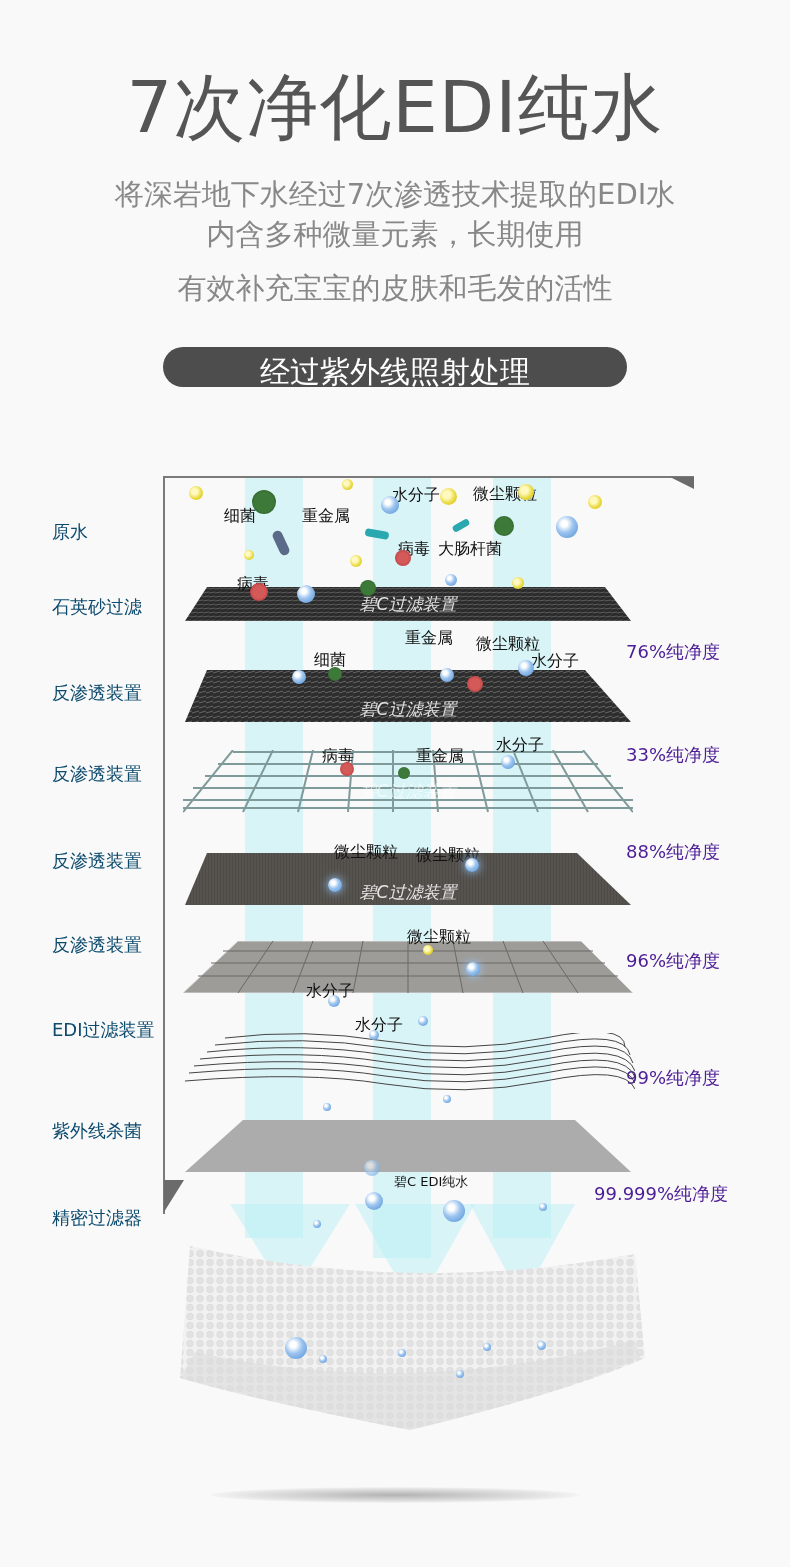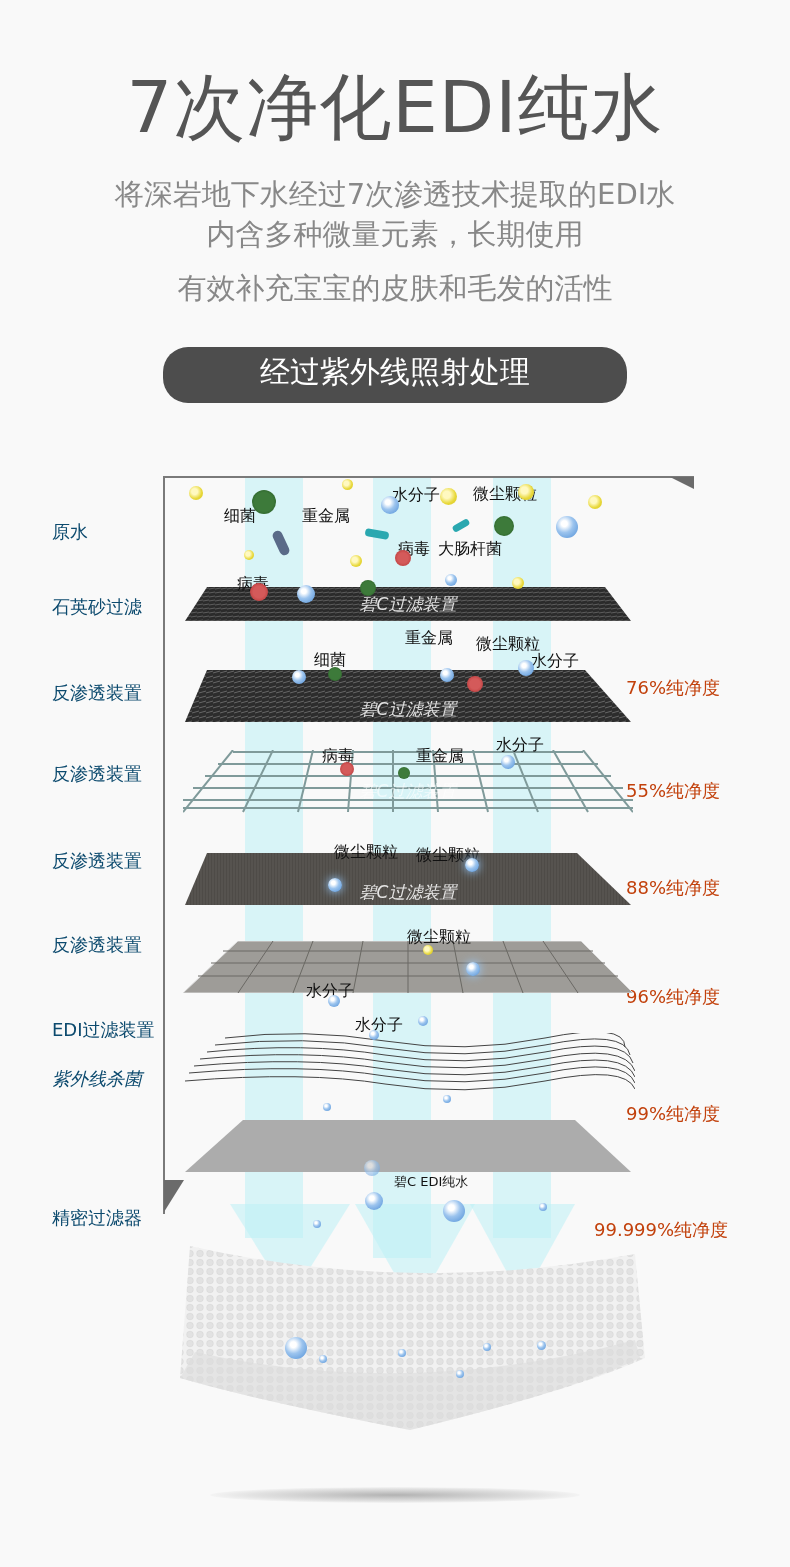--- a/index.html
+++ b/index.html
@@ -1,26 +1,26 @@
 <!DOCTYPE html>
 <html><head>
 <meta charset="utf-8">
 <style>
   html,body{margin:0;padding:0;}
   body{width:790px;height:1567px;background:#f9f9f9;position:relative;overflow:hidden;font-family:"DejaVu Sans","Liberation Sans",sans-serif;color:#555;}
   .abs{position:absolute;}
   .title{left:0;width:790px;top:62px;text-align:center;font-size:72px;color:#555;font-weight:normal;letter-spacing:1px;line-height:90px;}
   .sub{left:0;width:790px;text-align:center;font-size:29px;color:#888;line-height:44px;}
-  .pill{left:163px;top:347px;width:464px;height:56px;border-radius:25px;background:#4d4d4d;color:#fff;font-size:30px;text-align:center;line-height:50px;}
+  .pill{left:163px;top:347px;width:464px;height:40px;border-radius:25px;background:#4d4d4d;color:#fff;font-size:30px;text-align:center;line-height:50px;}
   .frame-top{left:164px;top:476px;width:530px;height:2px;background:#7a7a7a;}
   .frame-left{left:163px;top:476px;width:2px;height:738px;background:#7a7a7a;}
   .corner-tr{left:670px;top:477px;width:0;height:0;border-top:12px solid #6b6b6b;border-left:24px solid transparent;}
   .corner-bl{left:164px;top:1180px;width:0;height:0;border-top:32px solid #6b6b6b;border-right:20px solid transparent;}
   .stage-label{left:52px;font-size:18px;color:#0c4a6e;line-height:22px;}
-  .purity{font-size:18px;color:#c2410c;line-height:22px;margin-top:36px;}
+  .purity{font-size:18px;color:#4c1d95;line-height:22px;}
   .beam{width:58px;background:rgba(190,240,245,0.55);}
   .layer-text{left:0;width:100%;text-align:center;font-style:italic;color:rgba(255,255,255,0.85);font-size:17px;top:6px;}
   .tag{font-size:16px;color:#111;white-space:nowrap;}
   .dot-y{width:14px;height:14px;border-radius:50%;background:radial-gradient(circle at 40% 40%,#fff9c0 0 25%,#e8d83a 60%,#d2c21e 100%);}
   .dot-b{border-radius:50%;background:radial-gradient(circle at 38% 35%,#ffffff 0 15%,#9cc4ee 45%,#4f8fd6 100%);}
   .germ{border-radius:50%;}
   .shadow{left:210px;top:1487px;width:370px;height:16px;border-radius:50%;background:radial-gradient(ellipse at center,rgba(120,120,120,0.55) 0%,rgba(160,160,160,0.25) 55%,rgba(249,249,249,0) 75%);}
 </style>
 </head>
 <body>
@@ -47,25 +47,25 @@
   </svg>
 </div>
 
 <div class="abs stage-label" style="top:521px;">原水</div>
 <div class="abs stage-label" style="top:596px;">石英砂过滤</div>
 <div class="abs stage-label" style="top:682px;">反渗透装置</div>
 <div class="abs stage-label" style="top:763px;">反渗透装置</div>
 <div class="abs stage-label" style="top:850px;">反渗透装置</div>
 <div class="abs stage-label" style="top:934px;">反渗透装置</div>
 <div class="abs stage-label" style="top:1019px;">EDI过滤装置</div>
-<div class="abs stage-label" style="top:1068px;font-style:italic;">紫外线杀菌</div>
+<div class="abs stage-label" style="top:1120px;">紫外线杀菌</div>
 <div class="abs stage-label" style="top:1187px;margin-top:20px;">精密过滤器</div>
 
 <div class="abs purity" style="left:626px;top:641px;">76%纯净度</div>
-<div class="abs purity" style="left:626px;top:744px;">55%纯净度</div>
+<div class="abs purity" style="left:626px;top:744px;">33%纯净度</div>
 <div class="abs purity" style="left:626px;top:841px;">88%纯净度</div>
 <div class="abs purity" style="left:626px;top:950px;">96%纯净度</div>
 <div class="abs purity" style="left:626px;top:1067px;">99%纯净度</div>
 <div class="abs purity" style="left:594px;top:1183px;">99.999%纯净度</div>
 
 <div class="abs" style="left:185px;top:587px;width:446px;height:34px;">
   <svg width="446" height="34" class="abs" style="left:0;top:0;">
     <defs>
         <pattern id="p1" width="6" height="4" patternUnits="userSpaceOnUse">
           <rect width="6" height="4" fill="#2b2b2b"></rect>

